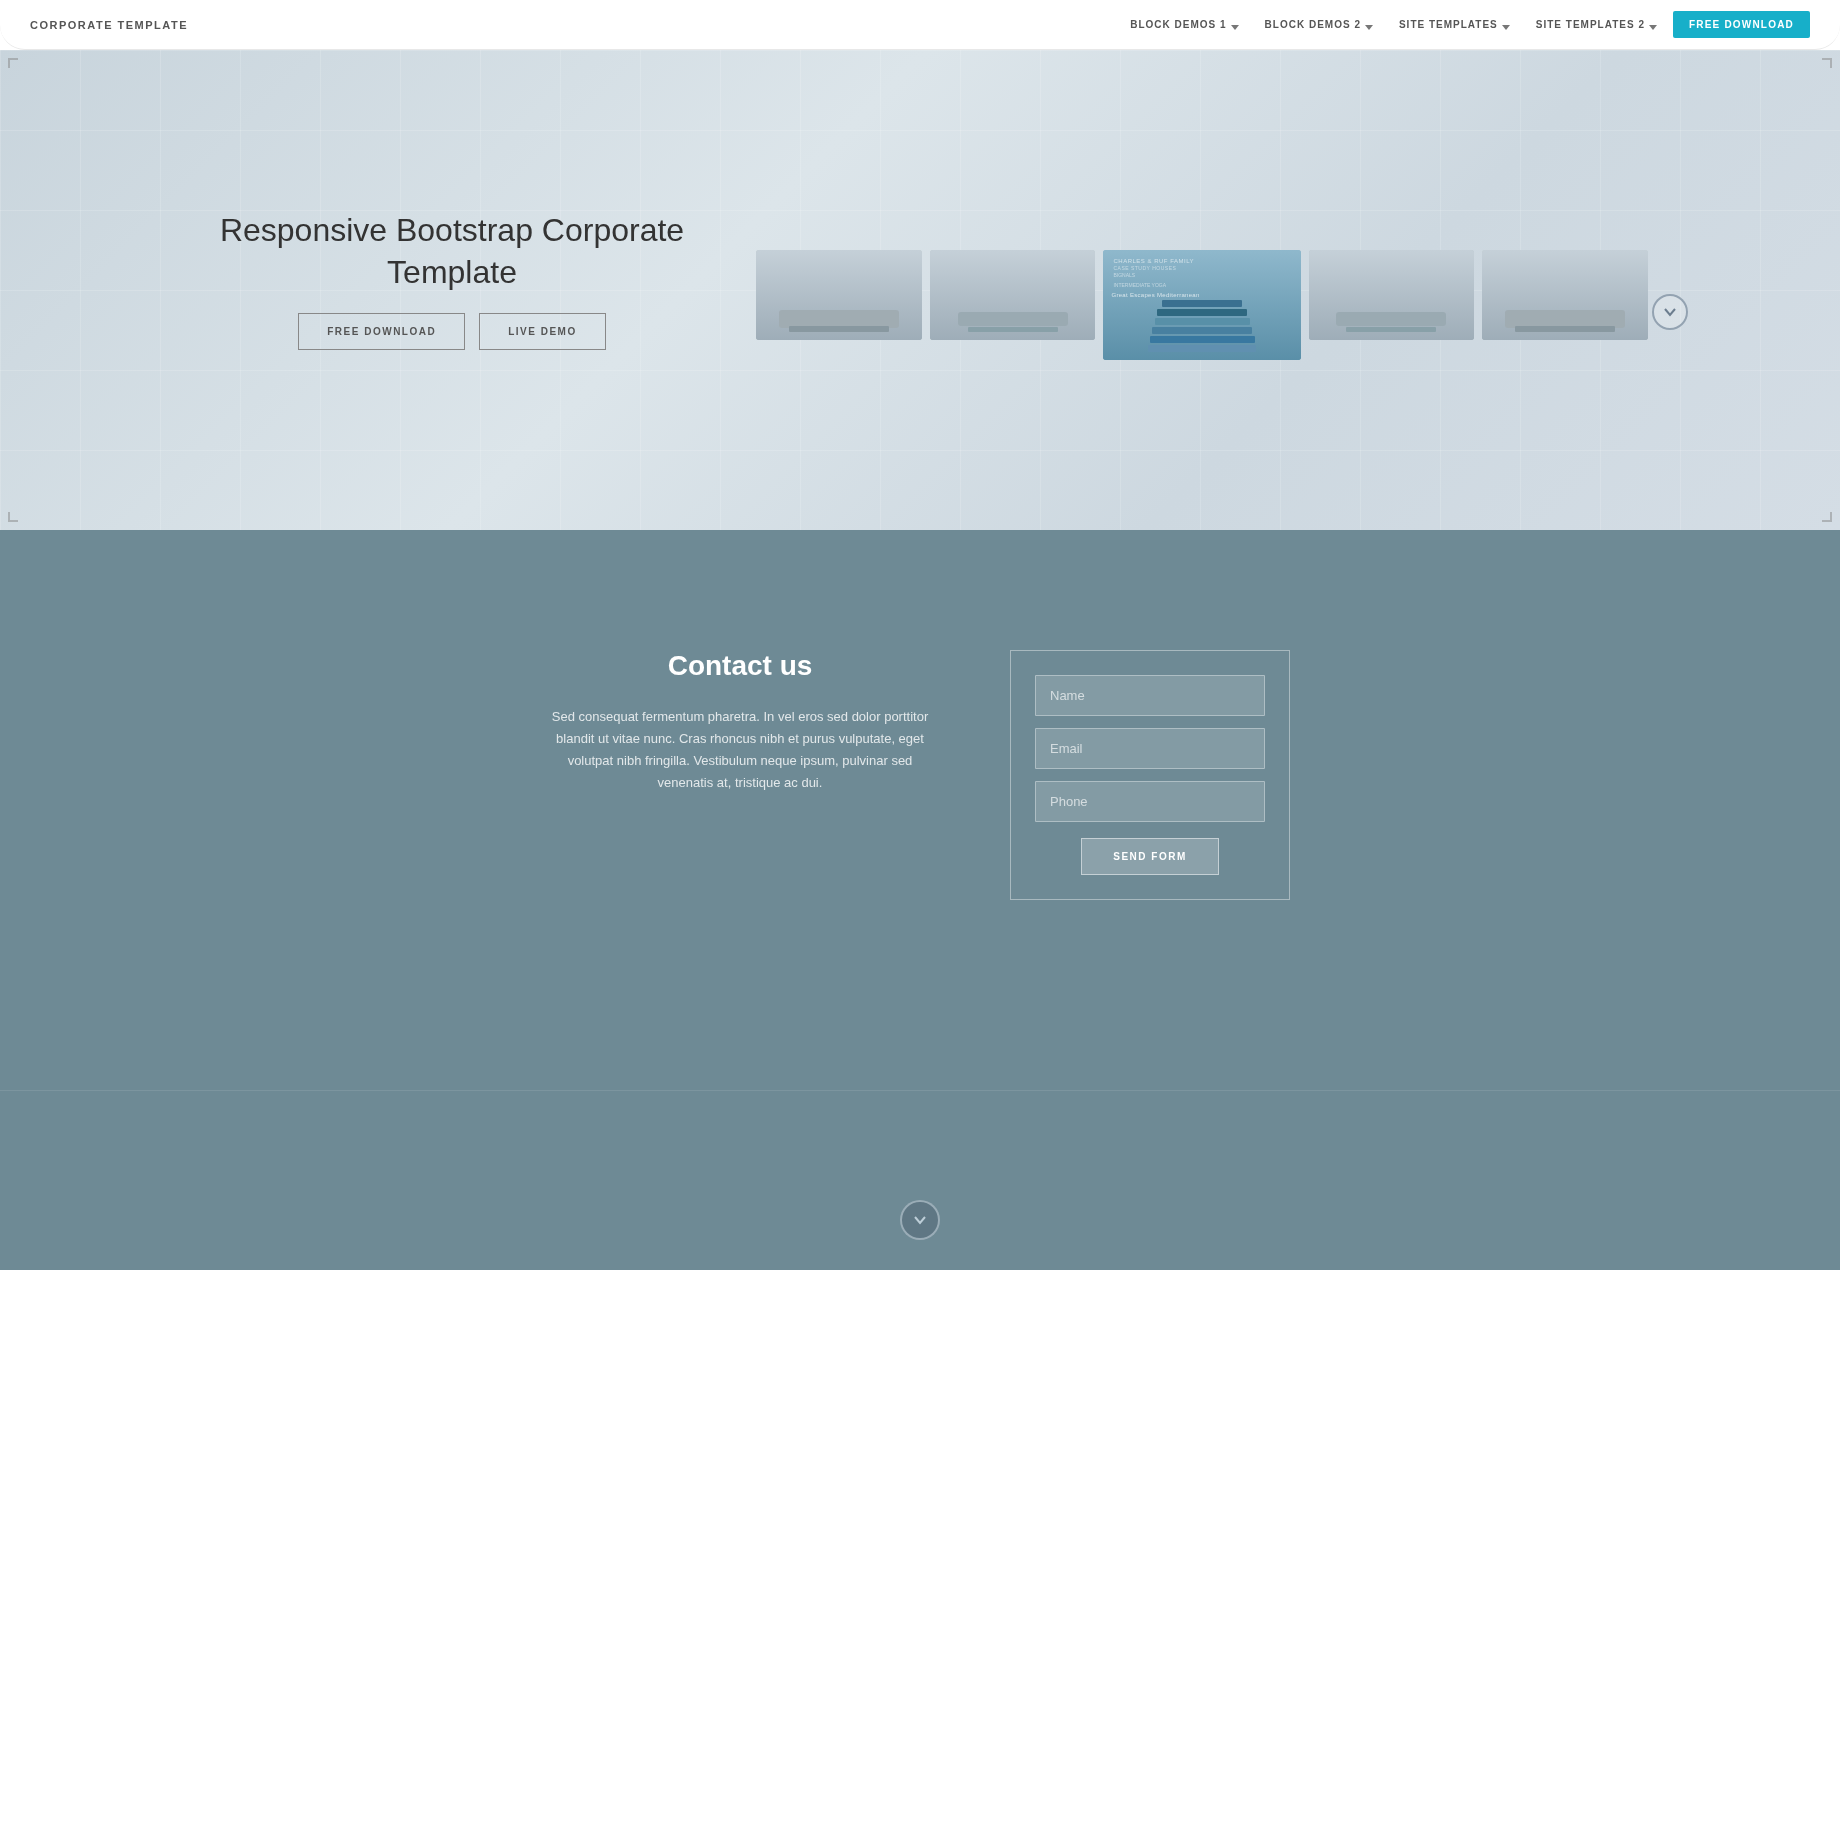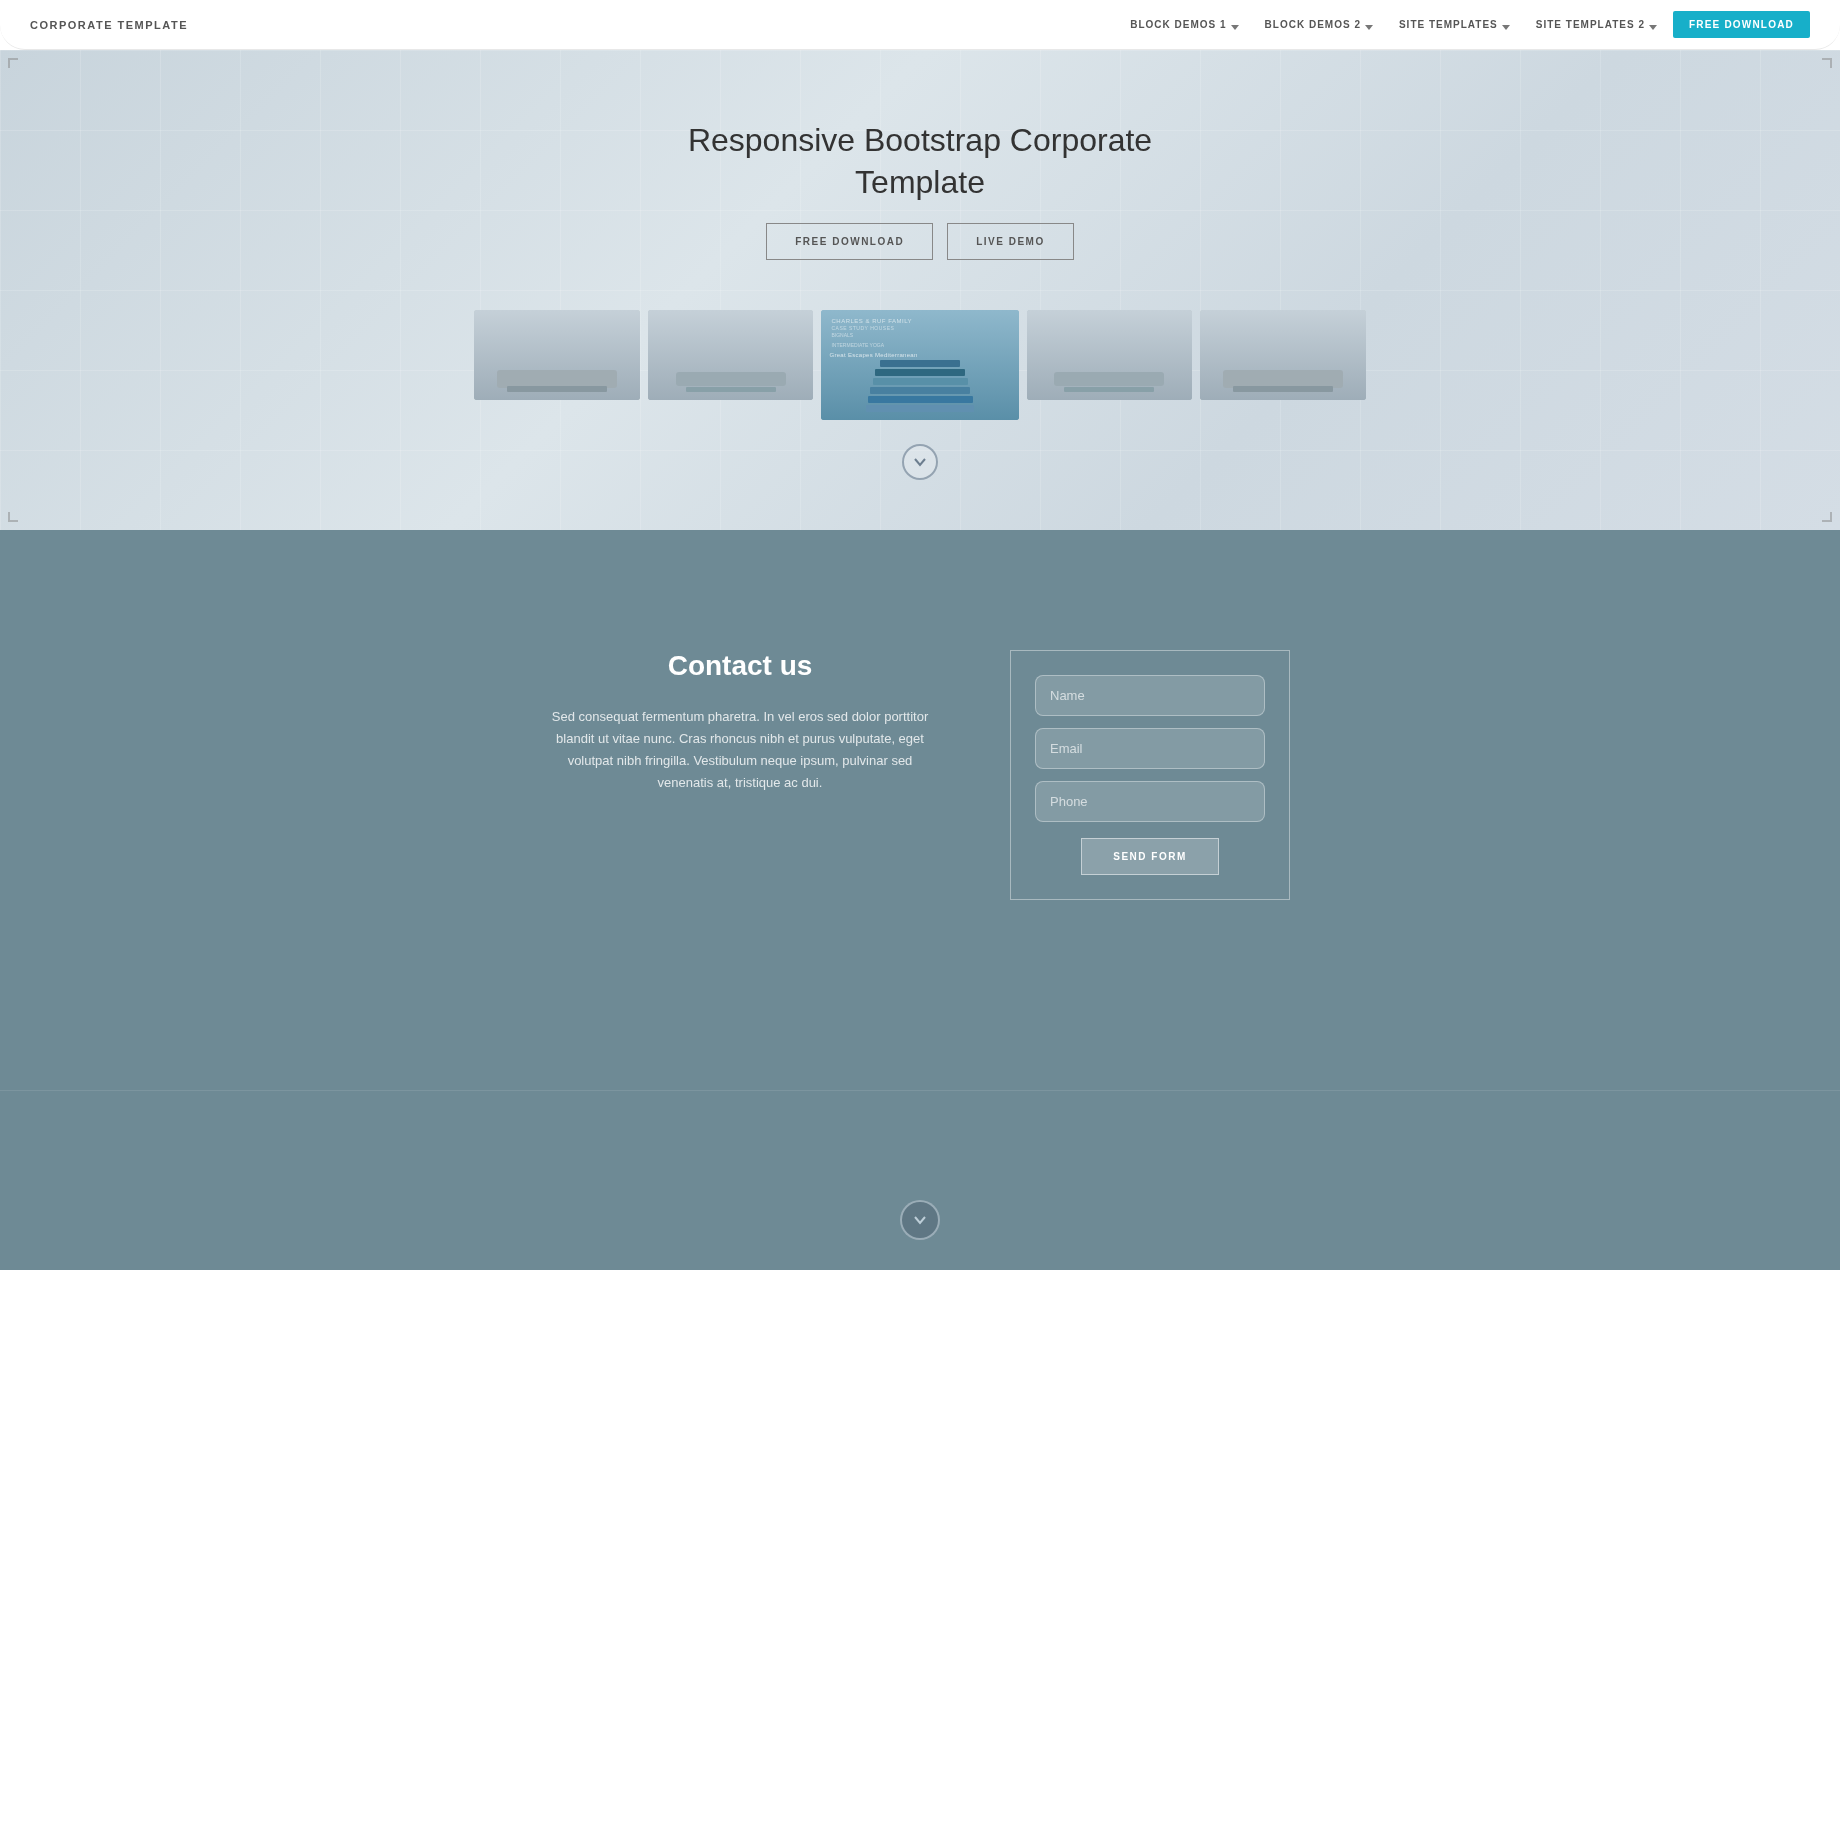--- a/index.html
+++ b/index.html
@@ -82,21 +82,21 @@
       border-radius: 2px;
       white-space: nowrap;
     }
 
     
     .hero {
       position: relative;
       min-height: 480px;
       background: #d8dfe6;
       display: flex;
-      flex-direction: column;
+      flex-direction: row;
       align-items: center;
       justify-content: center;
       overflow: hidden;
       padding: 60px 20px 40px;
     }
 
     .hero-bg {
       position: absolute;
       inset: 0;
       background: linear-gradient(135deg, #c8d4dc 0%, #dce5ea 40%, #cdd8e0 70%, #d4dde5 100%);
@@ -262,21 +262,21 @@
     }
 
     .contact-form input {
       width: 100%;
       padding: 12px 14px;
       border: 1px solid rgba(255,255,255,0.35);
       background: rgba(255,255,255,0.15);
       color: rgba(255,255,255,0.9);
       font-size: 13px;
       outline: none;
-      border-radius: 8px;
+      border-radius: 1px;
     }
 
     .contact-form input::placeholder {
       color: rgba(255,255,255,0.65);
     }
 
     .btn-send {
       background: rgba(255,255,255,0.2);
       border: 1px solid rgba(255,255,255,0.5);
       color: #fff;

